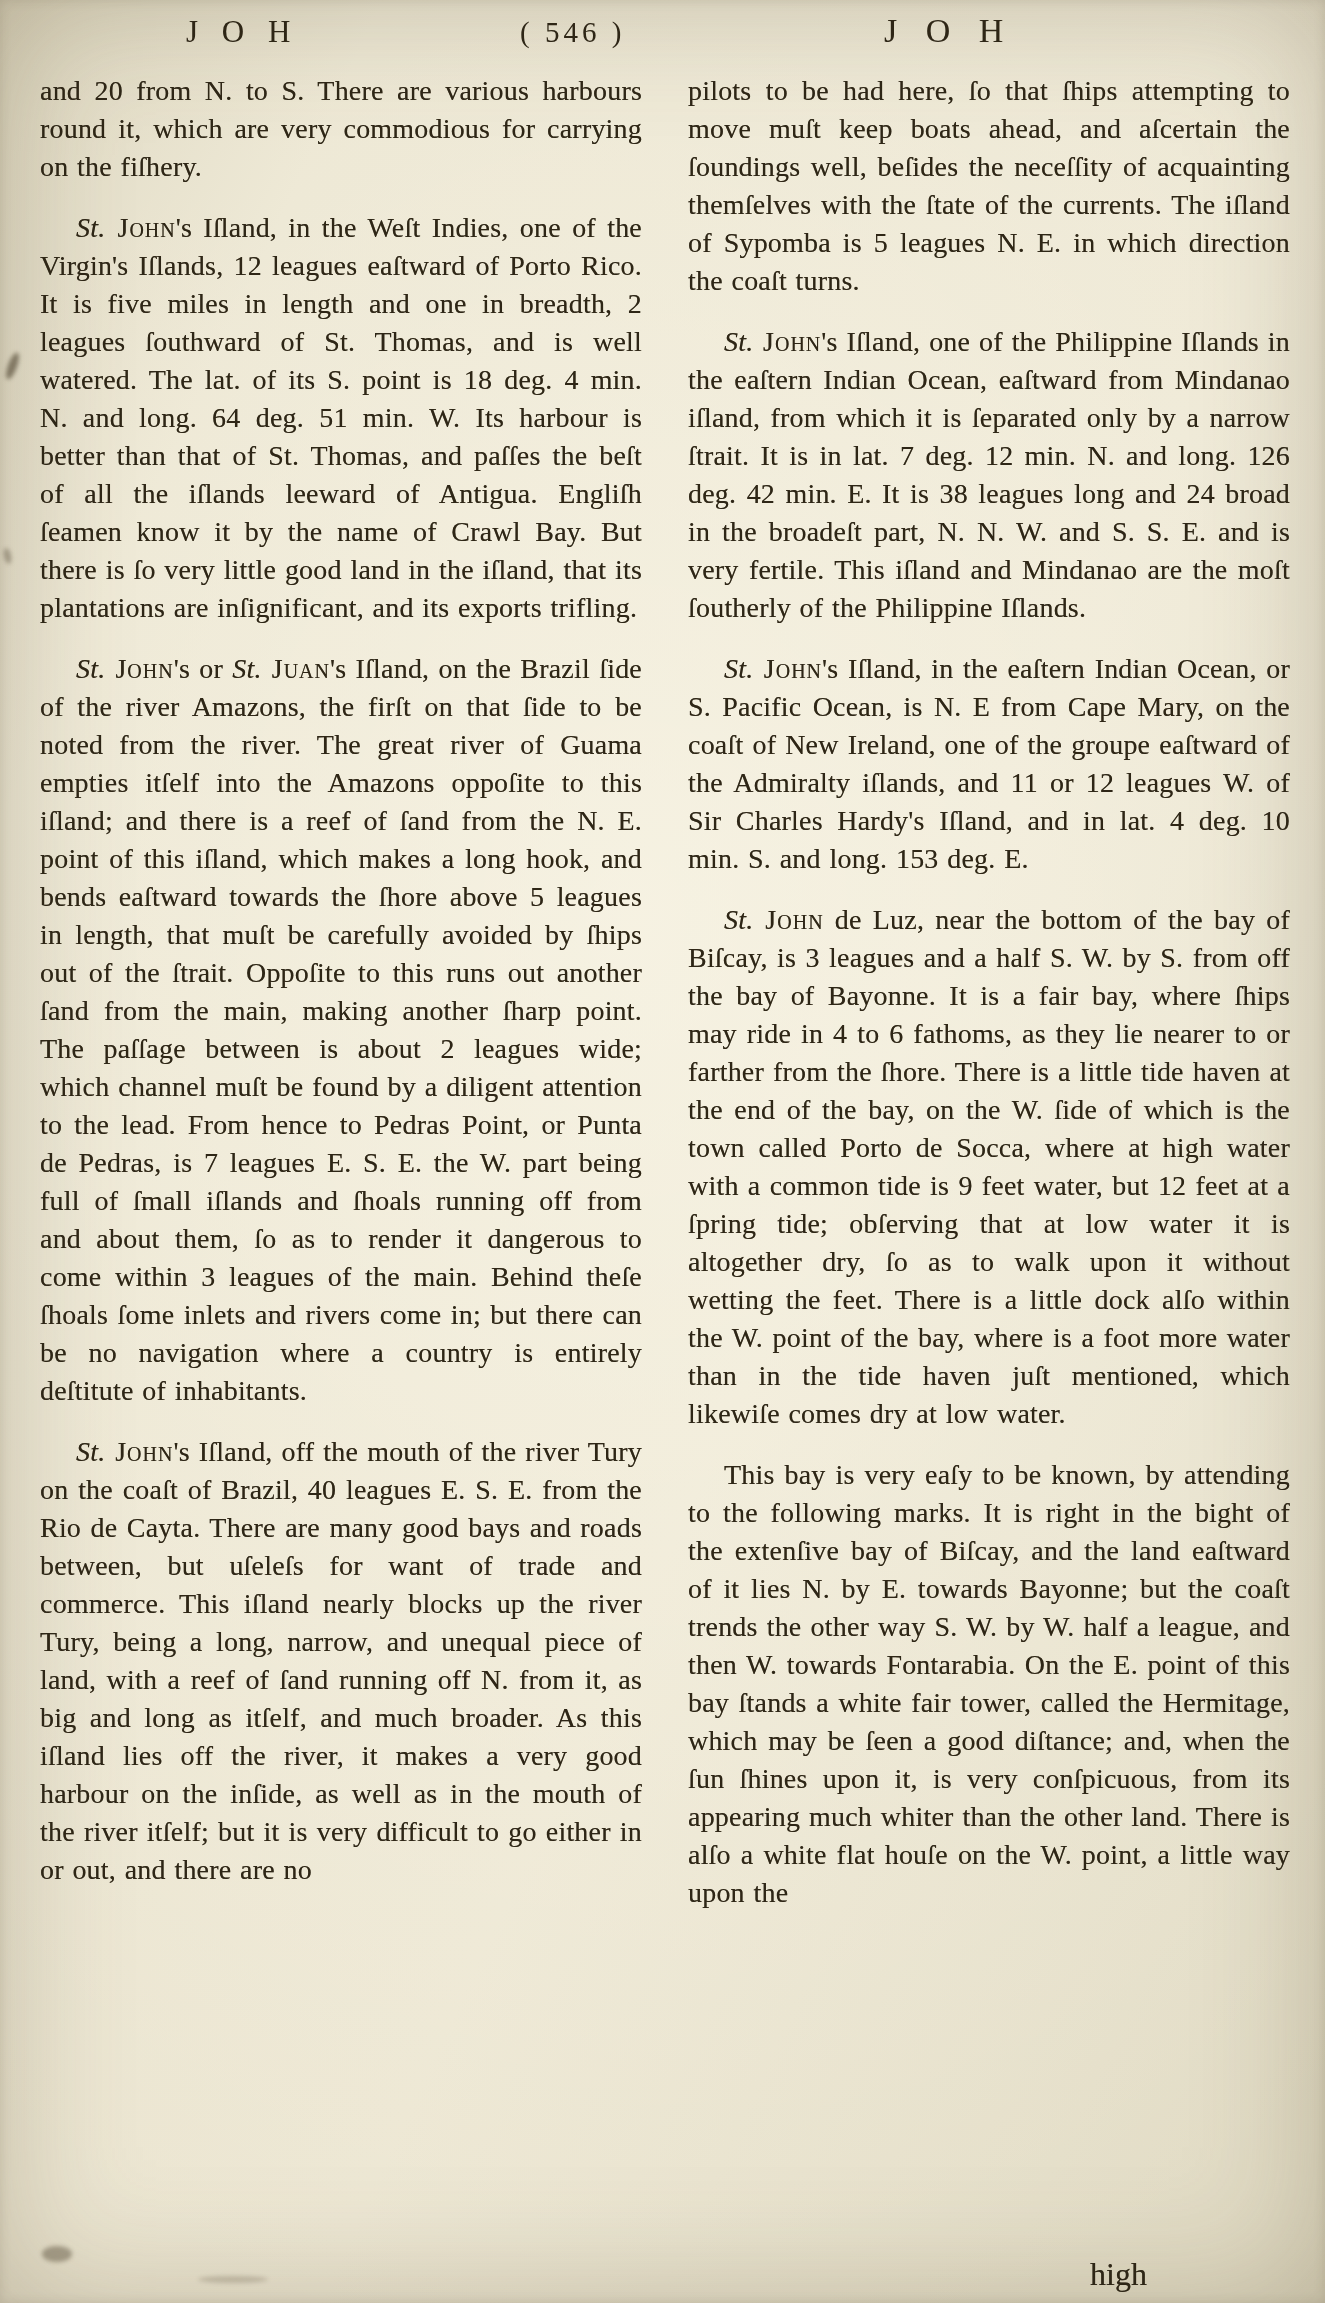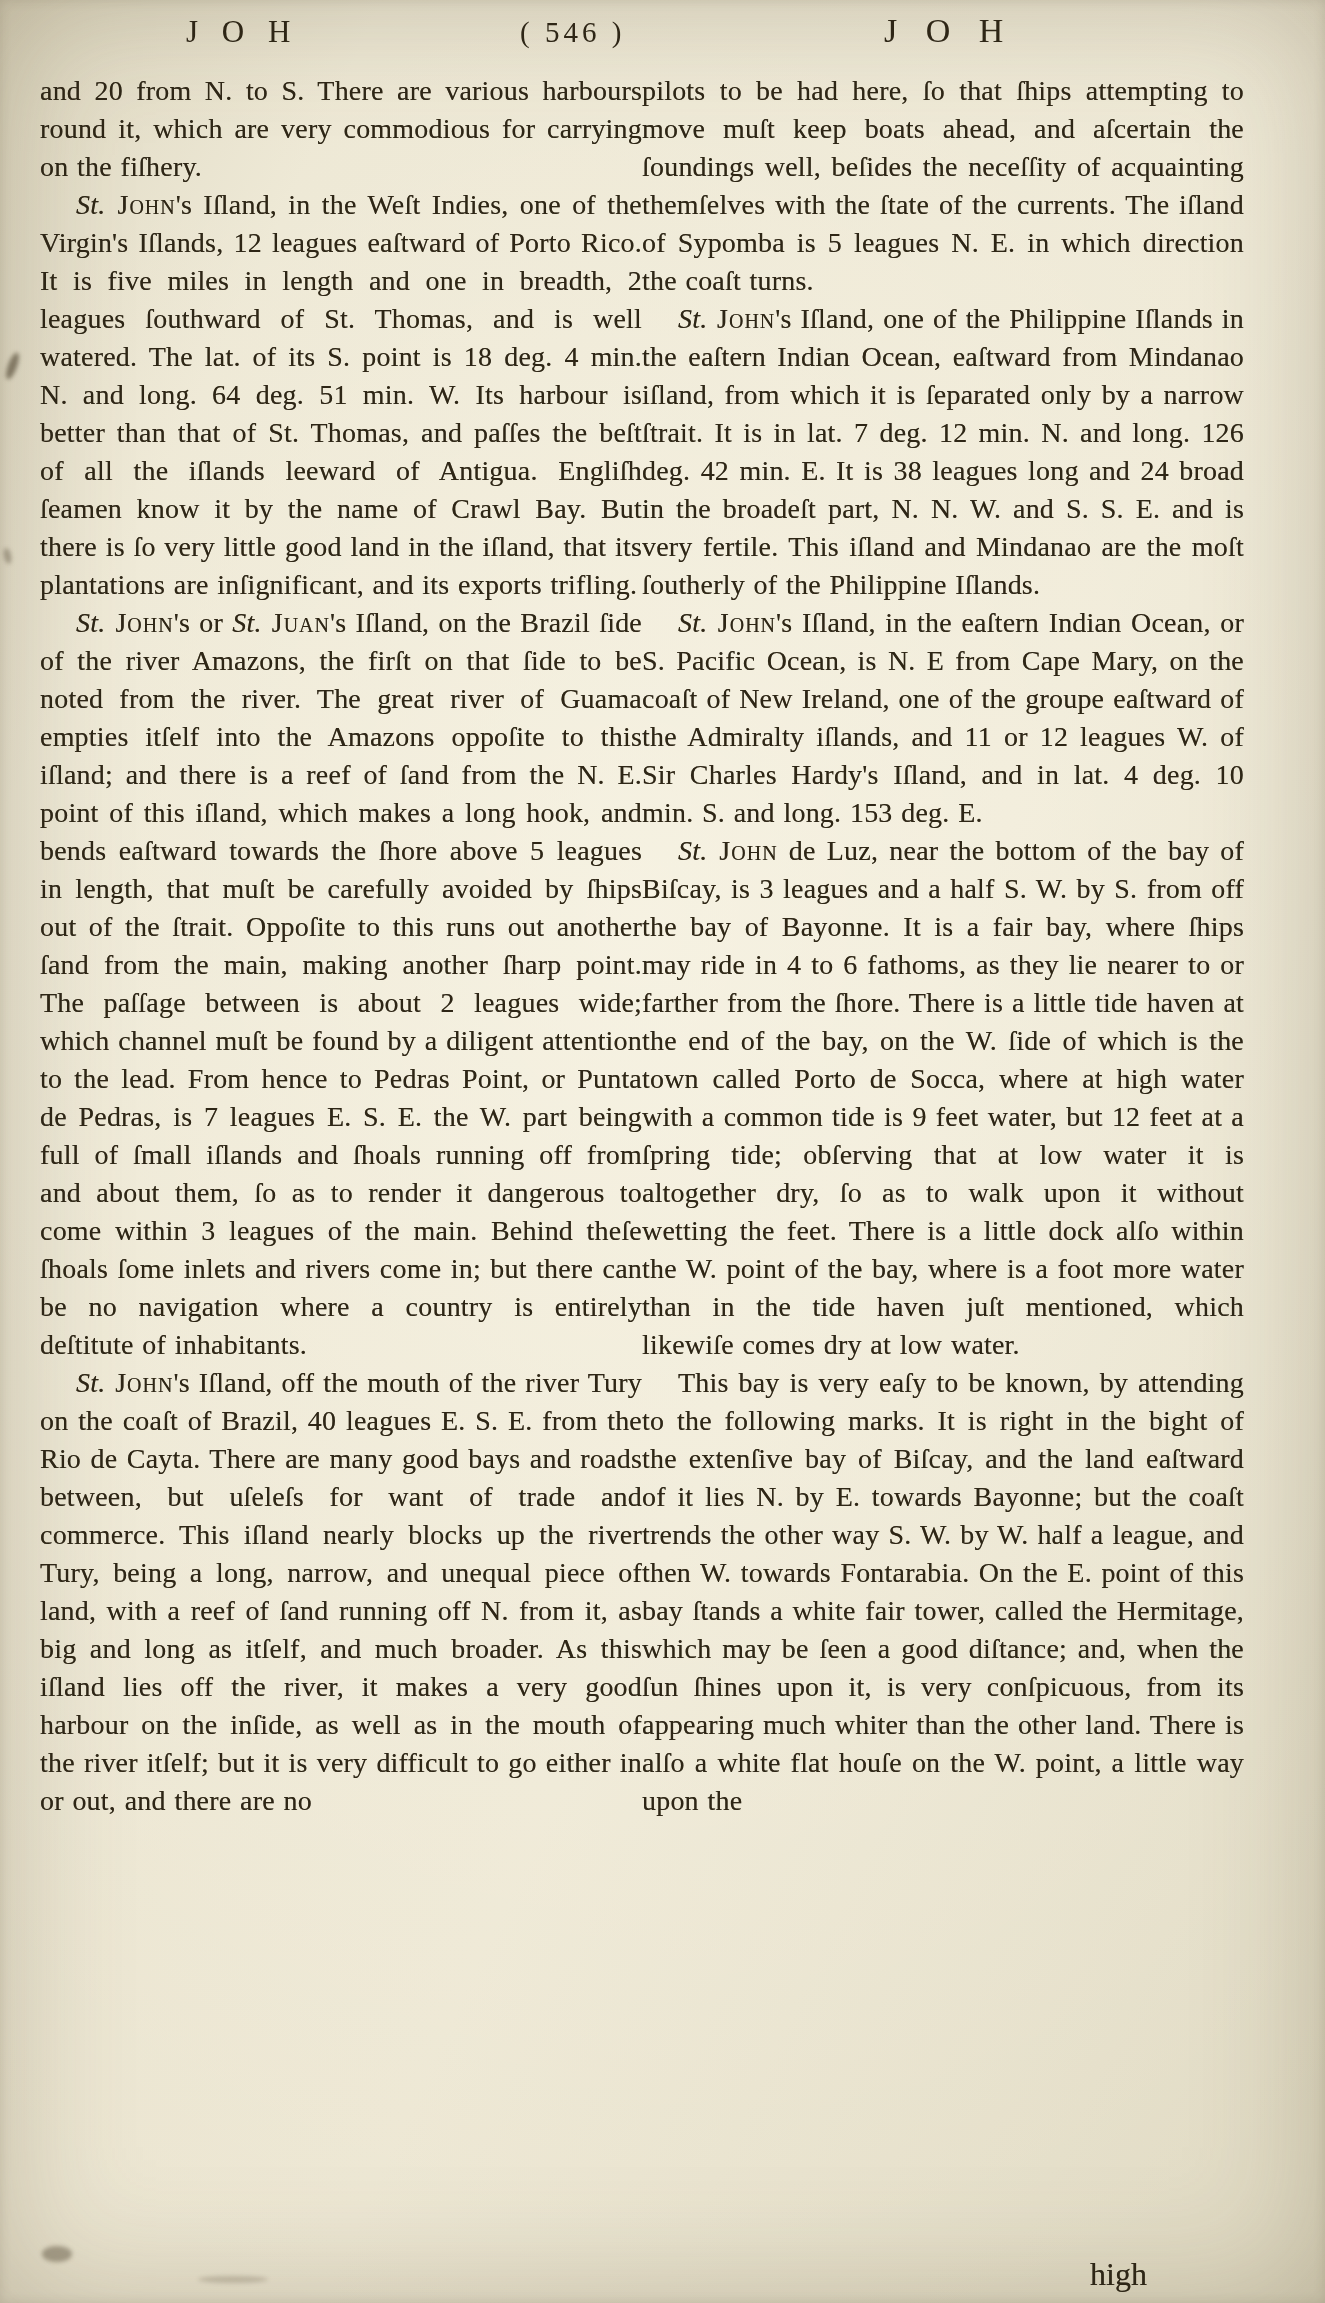--- a/index.html
+++ b/index.html
@@ -19,33 +19,33 @@
     background-color: #e8e2cd;
     box-shadow: inset 0 0 130px rgba(96,84,52,0.30), inset 0 0 12px rgba(70,60,35,0.14);
     color: #2e2616;
   }
   .header { position: absolute; top: 12px; left: 0; right: 16px; height: 48px; }
   .h-left  { position: absolute; left: 186px; top: 2px; font-size: 31px; letter-spacing: 8px; }
   .h-center{ position: absolute; left: 520px; top: 4px; font-size: 29px; letter-spacing: 4px; }
   .h-right { position: absolute; left: 884px; top: 0;  font-size: 34px; letter-spacing: 10px; }
   .columns {
     position: absolute; top: 72px; left: 40px; width: 1250px;
-    display: flex; 
+    display: flex; gap: 46px;
   }
   .col {
     width: 602px;
     text-align: justify;
     font-size: 28px;
     line-height: 38px;
     letter-spacing: 0.2px;
     word-spacing: 1.5px;
     text-shadow: 0 0 0.6px rgba(46,38,22,0.55);
   }
   .col p { margin: 0; }
-  .col p.indent { text-indent: 36px; }
+  .col p.indent { text-indent: 36px; margin-top: 23px; }
   .it { font-style: italic; }
   .sc { font-variant: small-caps; letter-spacing: 1px; }
   .catchword {
     position: absolute; right: 178px; bottom: 10px;
     font-size: 32px;
     text-shadow: 0 0 0.6px rgba(46,38,22,0.55);
   }
   .smudge { position: absolute; border-radius: 50%; filter: blur(2px); }
   .smudge-1 { left: 8px;  top: 352px;  width: 9px;  height: 28px; background: rgba(60,50,30,0.55); transform: rotate(20deg); }
   .smudge-2 { left: 42px; top: 2246px; width: 30px; height: 16px; background: rgba(60,50,30,0.38); }

